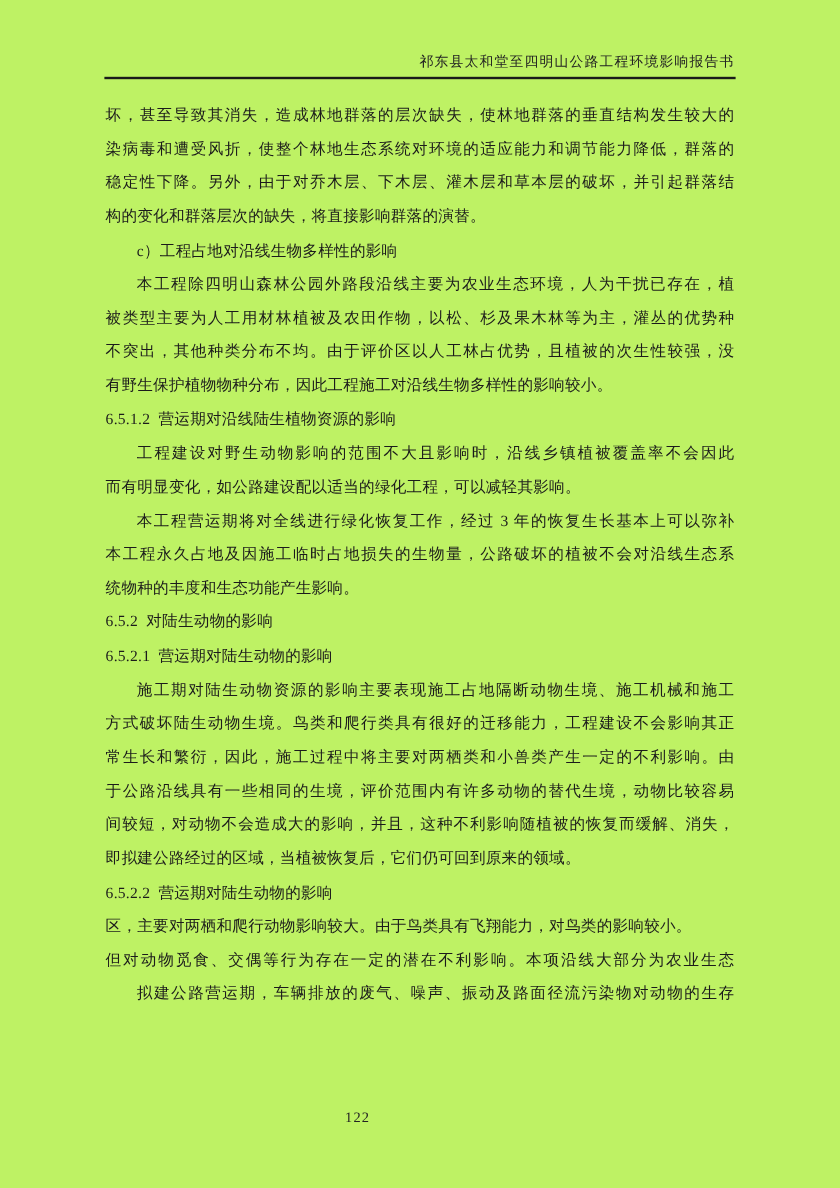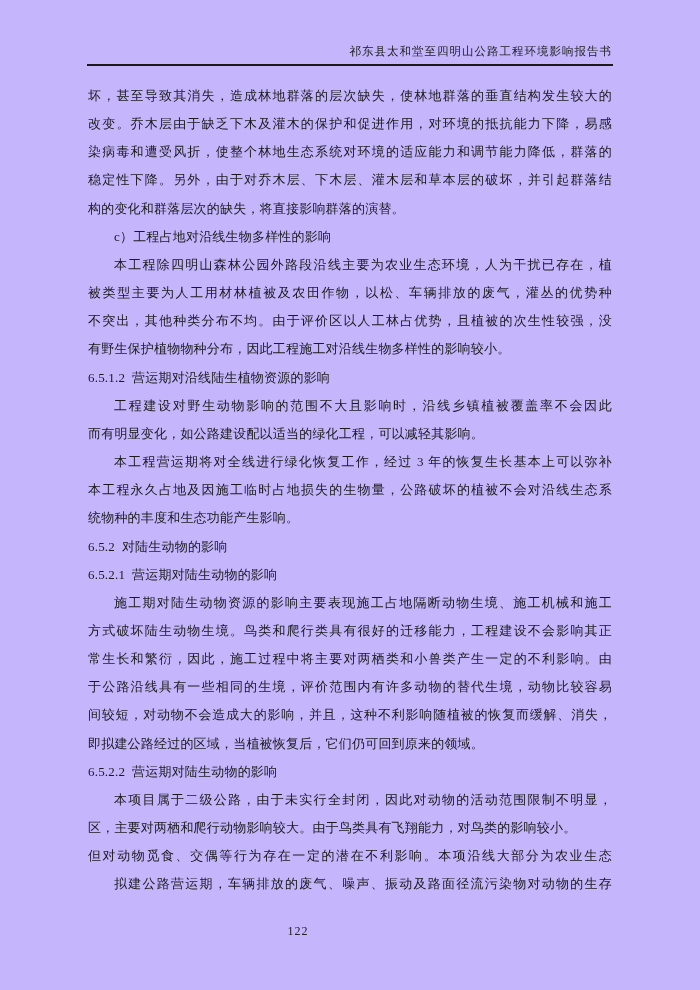--- a/index.html
+++ b/index.html
@@ -4,21 +4,21 @@
 <style>
   html, body {
     margin: 0;
     padding: 0;
     background: #ffffff;
   }
   .page {
     position: relative;
     width: 700px;
     height: 990px;
-    background: #c4b5fd;
+    background: #bef264;
     font-family: "Liberation Serif", "DejaVu Serif", serif;
     color: #1b1b1b;
     overflow: hidden;
     text-decoration: underline;
   }
   .running-header {
     position: absolute;
     top: 44px;
     left: 88px;
     width: 524px;
@@ -70,43 +70,41 @@
   }
 </style>
 </head>
 <body>
 
 <div class="page">
   <div class="running-header">祁东县太和堂至四明山公路工程环境影响报告书</div>
   <div class="header-rule"></div>
   <div class="doc-body">
       <div class="line justify">坏，甚至导致其消失，造成林地群落的层次缺失，使林地群落的垂直结构发生较大的</div>
-      <div class="line justify">改变。乔木层由于缺乏下木及灌木的保护和促进作用，对环境的抵抗能力下降，易感</div>
       <div class="line justify">染病毒和遭受风折，使整个林地生态系统对环境的适应能力和调节能力降低，群落的</div>
       <div class="line justify">稳定性下降。另外，由于对乔木层、下木层、灌木层和草本层的破坏，并引起群落结</div>
       <div class="line">构的变化和群落层次的缺失，将直接影响群落的演替。</div>
       <div class="line indent">c）工程占地对沿线生物多样性的影响</div>
       <div class="line indent justify">本工程除四明山森林公园外路段沿线主要为农业生态环境，人为干扰已存在，植</div>
-      <div class="line justify">被类型主要为人工用材林植被及农田作物，以松、车辆排放的废气，灌丛的优势种</div>
+      <div class="line justify">被类型主要为人工用材林植被及农田作物，以松、杉及果木林等为主，灌丛的优势种</div>
       <div class="line justify">不突出，其他种类分布不均。由于评价区以人工林占优势，且植被的次生性较强，没</div>
       <div class="line">有野生保护植物物种分布，因此工程施工对沿线生物多样性的影响较小。</div>
       <div class="line">6.5.1.2  营运期对沿线陆生植物资源的影响</div>
       <div class="line indent justify">工程建设对野生动物影响的范围不大且影响时，沿线乡镇植被覆盖率不会因此</div>
       <div class="line">而有明显变化，如公路建设配以适当的绿化工程，可以减轻其影响。</div>
       <div class="line indent justify">本工程营运期将对全线进行绿化恢复工作，经过 3 年的恢复生长基本上可以弥补</div>
       <div class="line justify">本工程永久占地及因施工临时占地损失的生物量，公路破坏的植被不会对沿线生态系</div>
       <div class="line">统物种的丰度和生态功能产生影响。</div>
       <div class="line">6.5.2  对陆生动物的影响</div>
       <div class="line">6.5.2.1  营运期对陆生动物的影响</div>
       <div class="line indent justify">施工期对陆生动物资源的影响主要表现施工占地隔断动物生境、施工机械和施工</div>
       <div class="line justify">方式破坏陆生动物生境。鸟类和爬行类具有很好的迁移能力，工程建设不会影响其正</div>
       <div class="line justify">常生长和繁衍，因此，施工过程中将主要对两栖类和小兽类产生一定的不利影响。由</div>
       <div class="line justify">于公路沿线具有一些相同的生境，评价范围内有许多动物的替代生境，动物比较容易</div>
       <div class="line justify">间较短，对动物不会造成大的影响，并且，这种不利影响随植被的恢复而缓解、消失，</div>
       <div class="line">即拟建公路经过的区域，当植被恢复后，它们仍可回到原来的领域。</div>
       <div class="line">6.5.2.2  营运期对陆生动物的影响</div>
-      <div class="line indent justify">本项目属于二级公路，由于未实行全封闭，因此对动物的活动范围限制不明显，</div>
       <div class="line">区，主要对两栖和爬行动物影响较大。由于鸟类具有飞翔能力，对鸟类的影响较小。</div>
       <div class="line justify">但对动物觅食、交偶等行为存在一定的潜在不利影响。本项沿线大部分为农业生态</div>
       <div class="line indent justify">拟建公路营运期，车辆排放的废气、噪声、振动及路面径流污染物对动物的生存</div>
     </div>
   <div class="page-footer">122</div>
 </div>
 
 </body></html>

